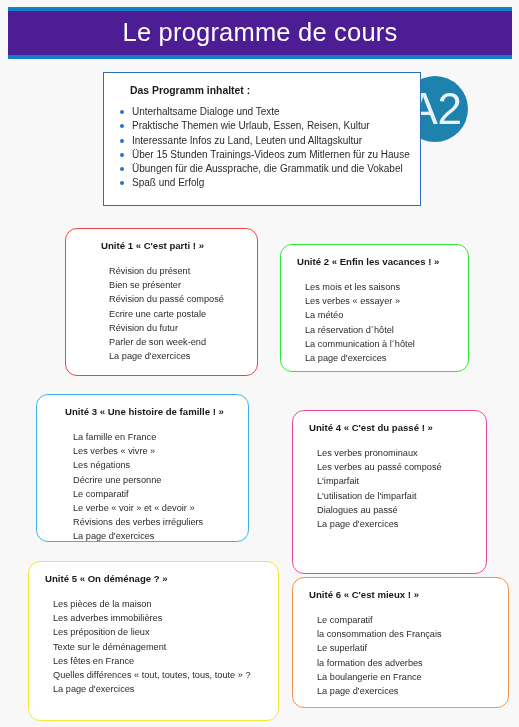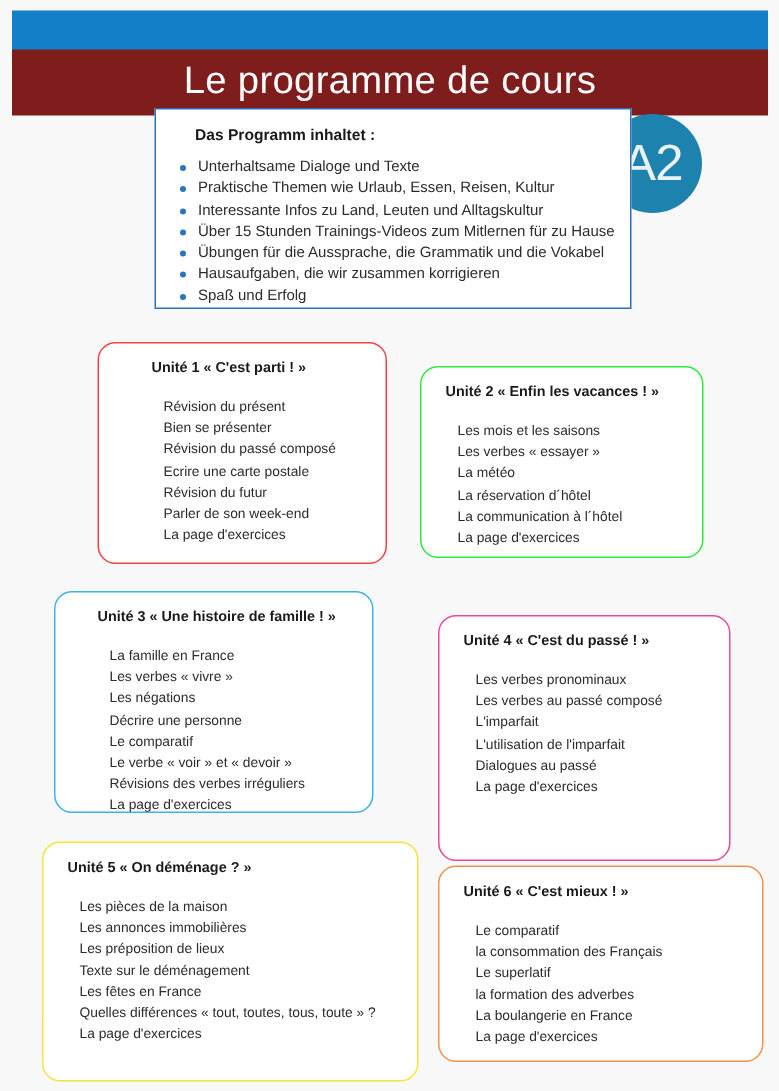--- a/index.html
+++ b/index.html
@@ -54,21 +54,21 @@
     height: 66px;
     border-radius: 50%;
     background: #1d82ae;
     display: flex;
     align-items: center;
     justify-content: center;
     z-index: 4;
   }
   .a2-badge span {
     color: #e8f2f7;
-    font-size: 34px;
+    font-size: 44px;
     font-weight: 400;
     line-height: 1;
     letter-spacing: -0.5px;
   }
 
   
   .program-box {
     position: absolute;
     left: 103px;
     top: 72px;
@@ -143,38 +143,37 @@
   #unit-2 { left: 280px; top: 244px; width: 189px; height: 128px; }
   #unit-3 { left: 36px;  top: 394px; width: 213px; height: 148px; }
   #unit-4 { left: 292px; top: 410px; width: 195px; height: 164px; }
   #unit-5 { left: 28px;  top: 561px; width: 251px; height: 160px; }
   #unit-6 { left: 292px; top: 577px; width: 217px; height: 131px; }
 </style>
 </head>
 <body>
 
 <div class="header-band" style="background: rgb(17, 128, 201);">
-  <div class="inner-bar" style="background: #7f1d1d; margin-top: 22px;">
+  <div class="inner-bar" style="background: #4c1d95;">
     <div class="header-title">Le programme de cours</div>
   </div>
 </div>
 
 <div class="a2-badge" style="background: rgb(29, 130, 174);">
   <span>A2</span>
 </div>
 
 <div class="program-box" style="border-color: rgb(44, 111, 181);">
   <div class="program-title">Das Programm inhaltet :</div>
   <ul class="program-list">
       <li><span class="bullet" style="background: rgb(44, 116, 192);"></span><span>Unterhaltsame Dialoge und Texte</span></li>
       <li><span class="bullet" style="background: rgb(44, 116, 192);"></span><span>Praktische Themen wie Urlaub, Essen, Reisen, Kultur</span></li>
       <li><span class="bullet" style="background: rgb(44, 116, 192);"></span><span>Interessante Infos zu Land, Leuten und Alltagskultur</span></li>
       <li><span class="bullet" style="background: rgb(44, 116, 192);"></span><span>Über 15 Stunden Trainings-Videos zum Mitlernen für zu Hause</span></li>
       <li><span class="bullet" style="background: rgb(44, 116, 192);"></span><span>Übungen für die Aussprache, die Grammatik und die Vokabel</span></li>
-      <li><span class="bullet" style="background: rgb(44, 116, 192);"></span><span>Hausaufgaben, die wir zusammen korrigieren</span></li>
       <li><span class="bullet" style="background: rgb(44, 116, 192);"></span><span>Spaß und Erfolg</span></li>
     </ul>
 </div>
 
 <div class="unit-box" id="unit-1" style="border-color: rgb(239, 68, 68); padding-left: 35px;">
   <div class="unit-title">Unité 1 « C'est parti ! »</div>
   <ul class="unit-list">
       <li>Révision du présent</li>
       <li>Bien se présenter</li>
       <li>Révision du passé composé</li>
@@ -220,21 +219,21 @@
       <li>L'utilisation de l'imparfait</li>
       <li>Dialogues au passé</li>
       <li>La page d'exercices</li>
     </ul>
 </div>
 
 <div class="unit-box" id="unit-5" style="border-color: rgb(242, 229, 60);">
   <div class="unit-title">Unité 5 « On déménage ? »</div>
   <ul class="unit-list">
       <li>Les pièces de la maison</li>
-      <li>Les annonces immobilières</li>
+      <li>Les adverbes immobilières</li>
       <li>Les préposition de lieux</li>
       <li>Texte sur le déménagement</li>
       <li>Les fêtes en France</li>
       <li>Quelles différences « tout, toutes, tous, toute » ?</li>
       <li>La page d'exercices</li>
     </ul>
 </div>
 
 <div class="unit-box" id="unit-6" style="border-color: rgb(240, 147, 78);">
   <div class="unit-title">Unité 6 « C'est mieux ! »</div>

